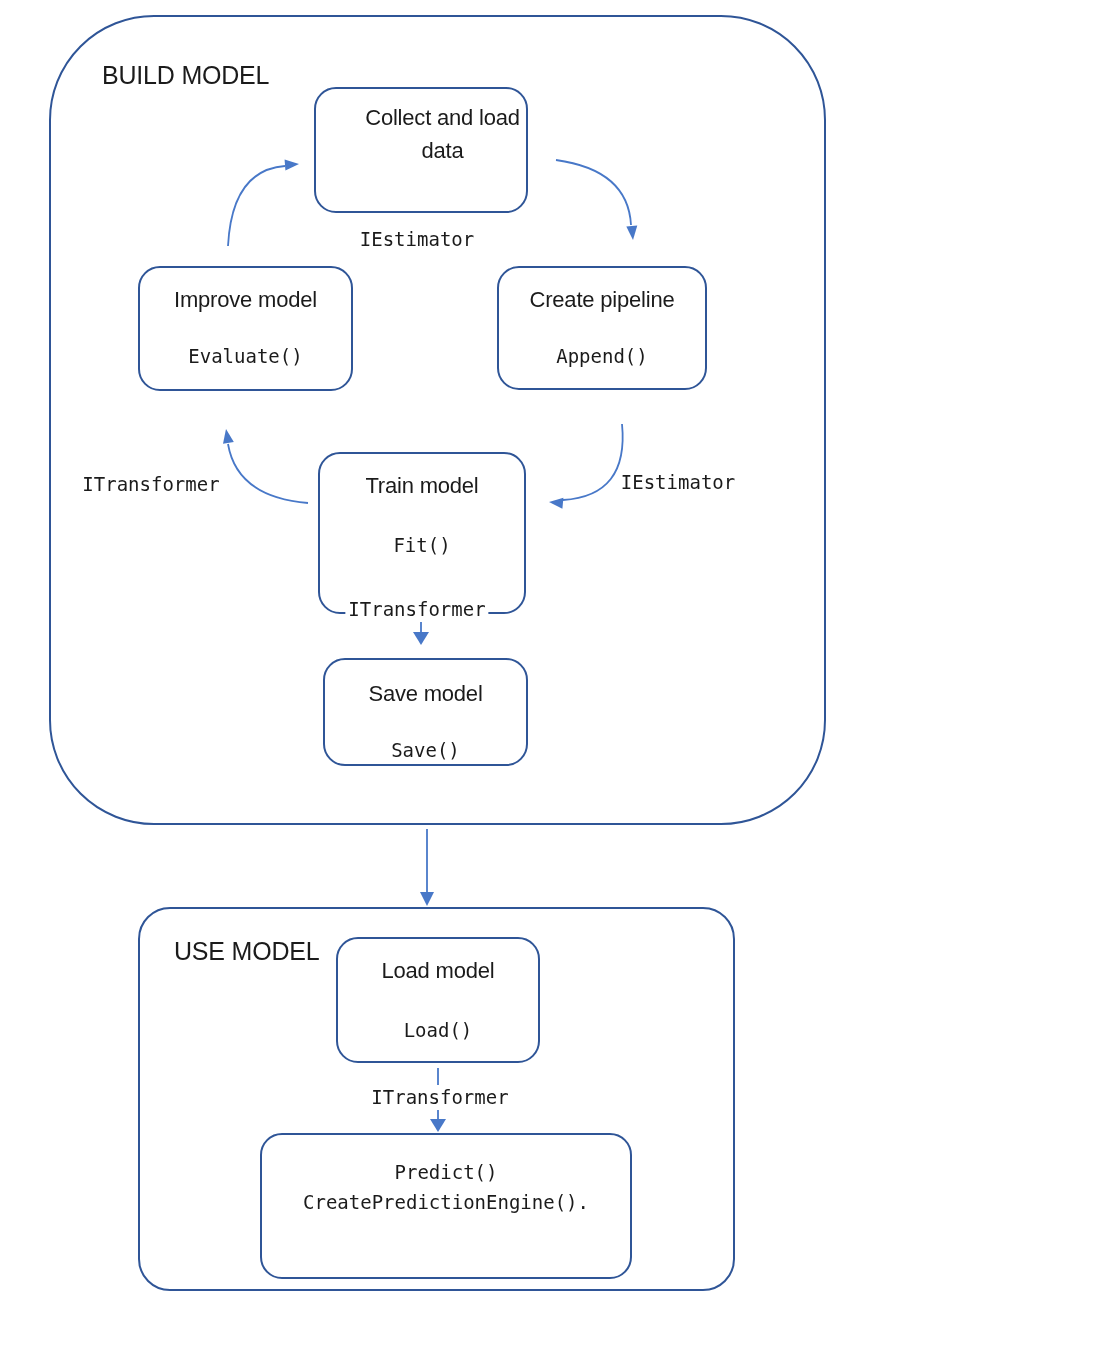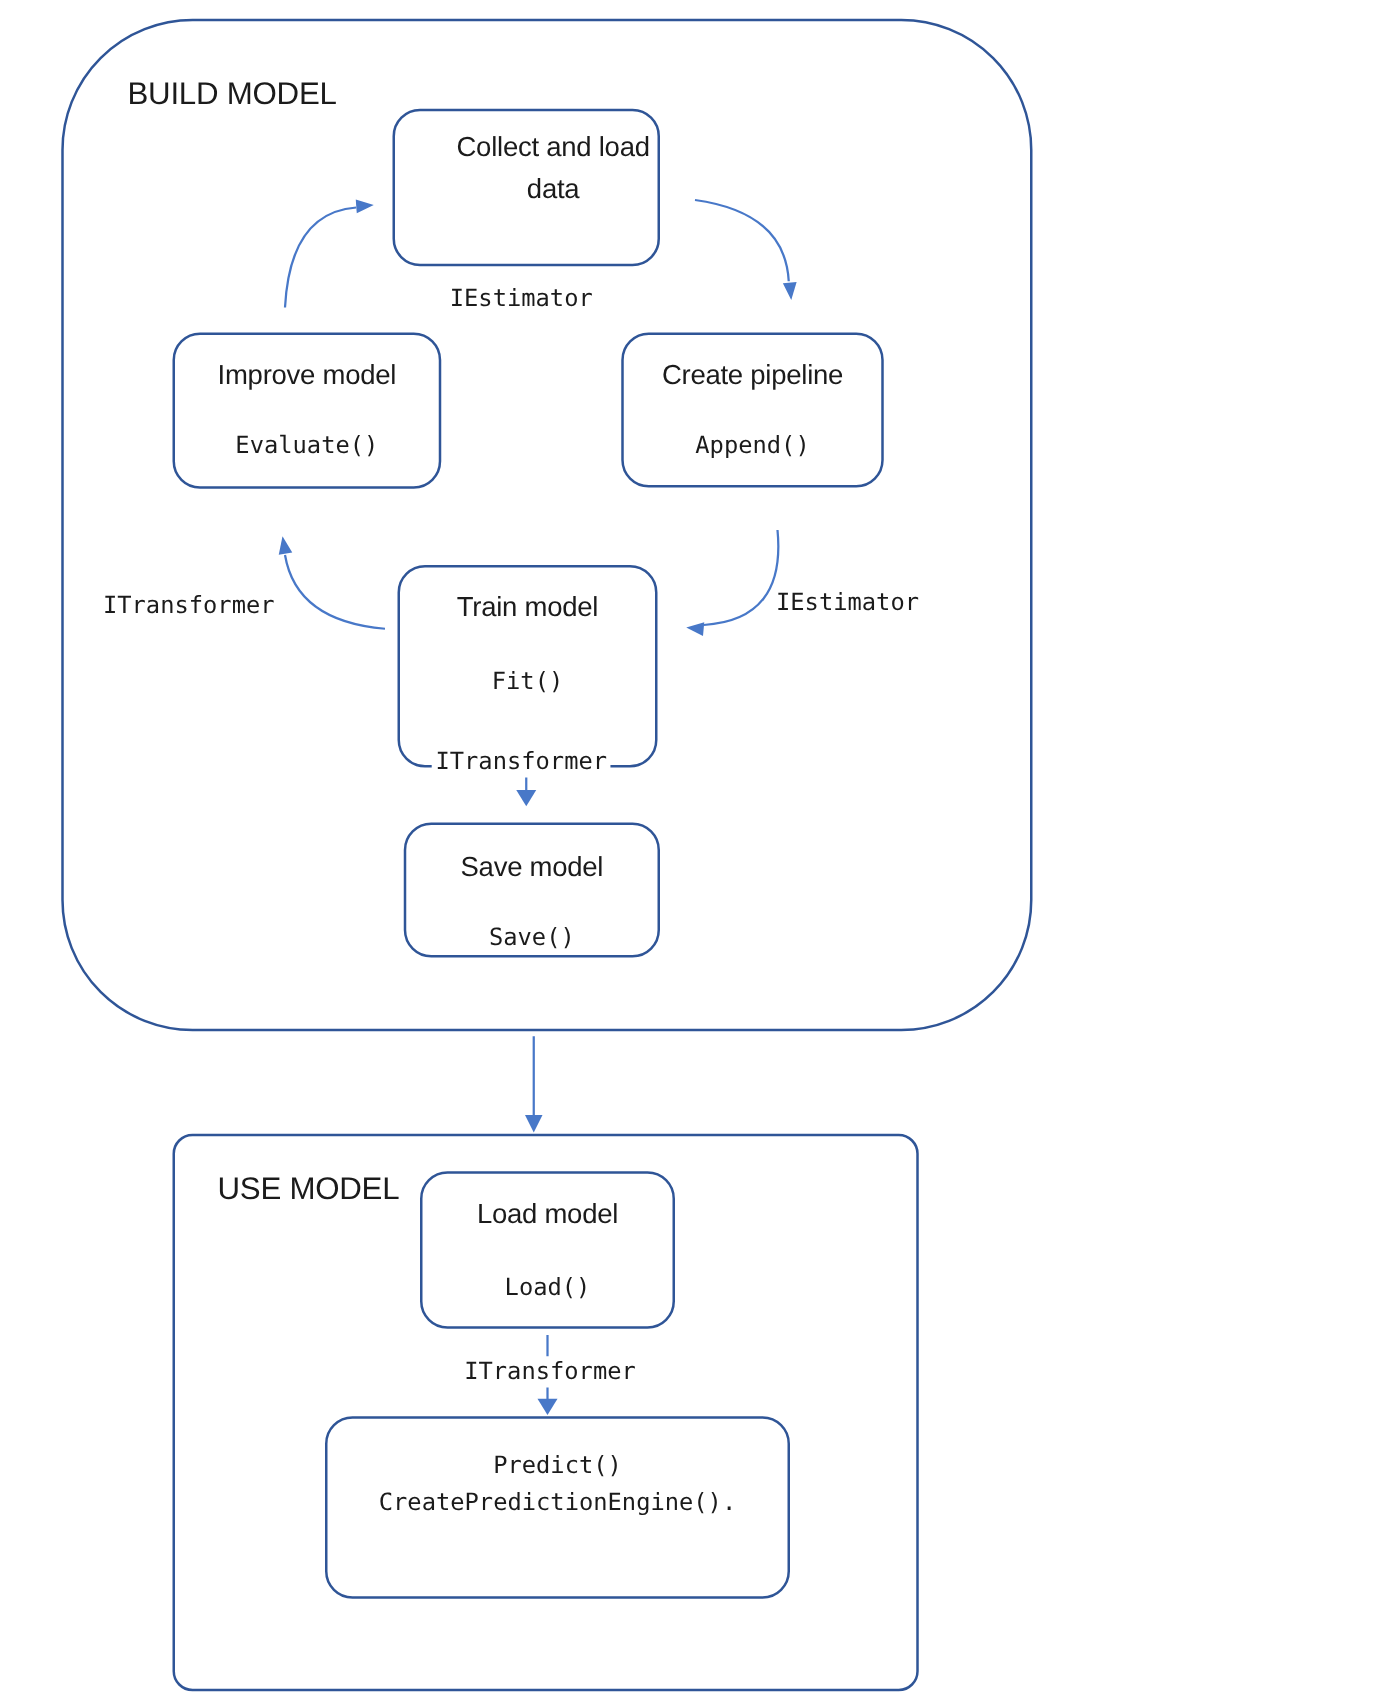--- a/index.html
+++ b/index.html
@@ -14,21 +14,21 @@
     width: 1100px; height: 1366px;
     overflow: hidden; position: relative;
     font-family: "Liberation Sans", sans-serif;
     color: var(--text);
   }
   .canvas { position: absolute; left: 0; top: 0; width: 1100px; height: 1366px; }
 
   
   .container { position: absolute; border: 2px solid var(--outline); background: transparent; }
   #container-build { left: 49px; top: 15px; width: 777px; height: 810px; border-radius: 105px; }
-  #container-use   { left: 138px; top: 907px; width: 597px; height: 446px; border-radius: 16px; text-align: right; }
+  #container-use   { left: 138px; top: 907px; width: 597px; height: 384px; border-radius: 32px; text-align: right; }
   .container-label {
     position: absolute; font-size: 25px; letter-spacing: -0.2px;
     color: var(--text); white-space: nowrap;
   }
   #label-build { left: 51px; top: 44px; }  
   #label-use   { left: 34px; top: 28px; }
 
   
   svg.arrows { position: absolute; left: 0; top: 0; width: 1100px; height: 1366px; }
   svg.arrows path { fill: none; stroke: var(--arrow); stroke-width: 1.8; }

